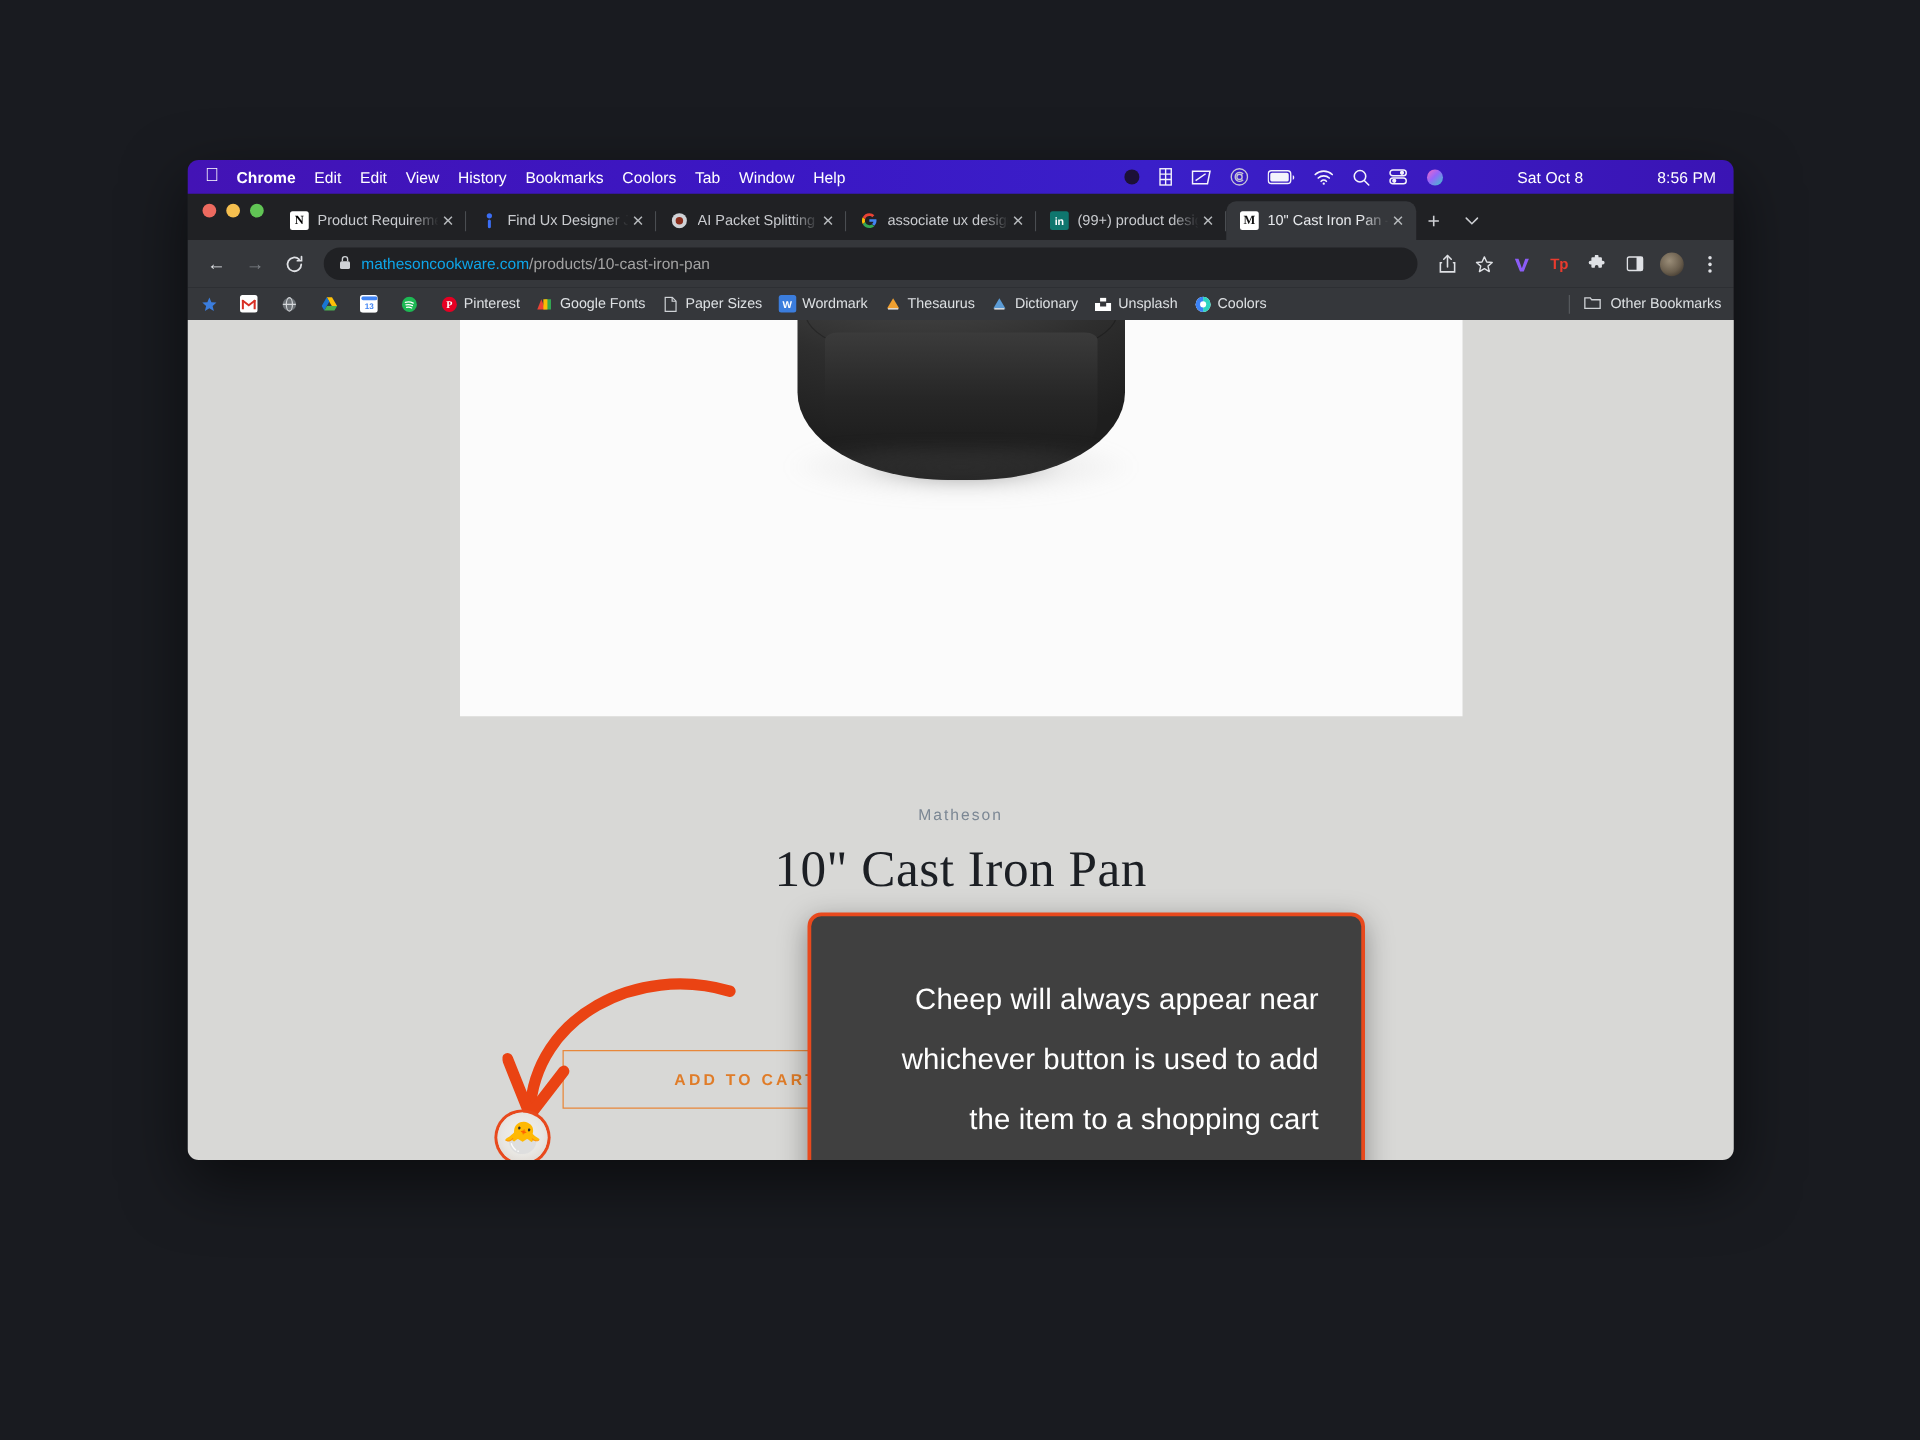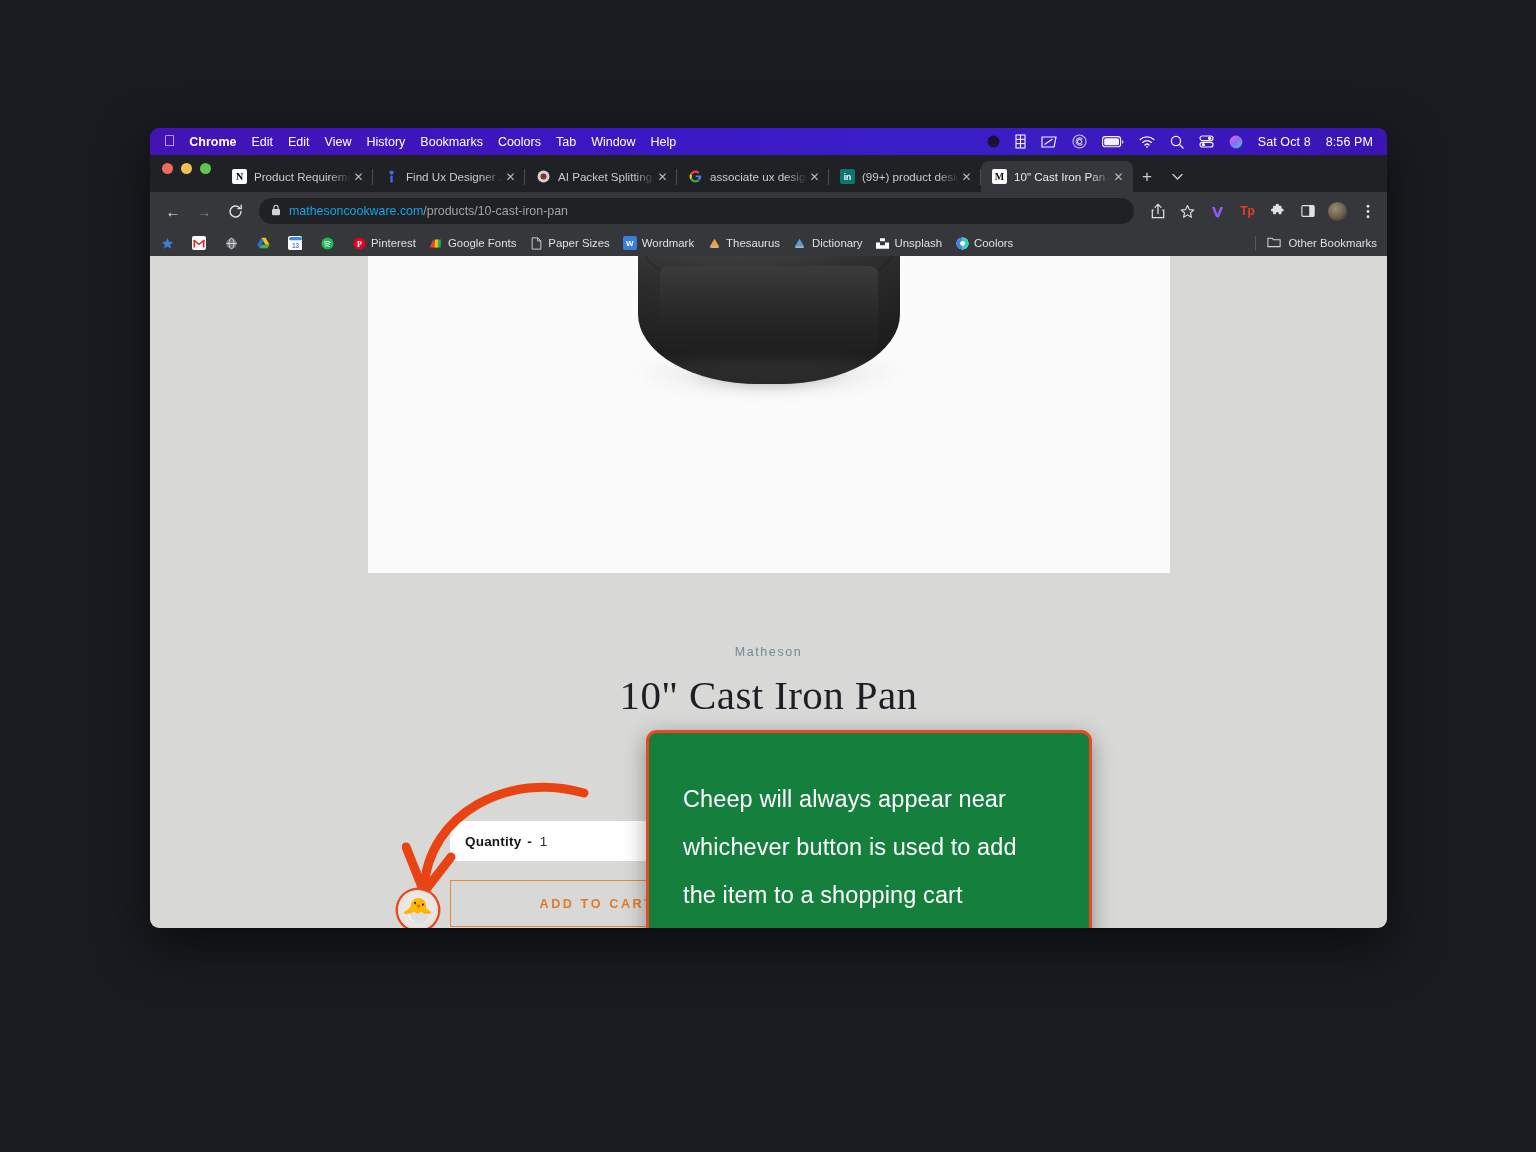--- a/index.html
+++ b/index.html
@@ -29,21 +29,21 @@
     color: #fff;
     font-size: 12.5px;
     padding-left: 14px;
     z-index: 30;
   }
   #menubar .apple { font-size: 15px; margin-right: 14px; line-height: 1; position: relative; top: -1px;}
   #menubar .mi { margin-right: 15px; white-space: nowrap; }
   #menubar .mi.bold { font-weight: bold; }
   #menubar .spacer { flex: 1; }
   #menubar .status { display: flex; align-items: center; gap: 15px; padding-right: 14px; }
-  #menubar .status .clock { font-size: 12.5px; letter-spacing: .1px; }
+  #menubar .status .clock { font-size: 12.5px; letter-spacing: .1px; margin-left: 44px; }
   .sicon { display: inline-flex; align-items: center; justify-content: center; opacity: .95; }
 
   
   #tabstrip {
     position: absolute; left: 0; top: 27px;
     width: 1237px; height: 37px;
     background: #202124;
     display: flex; align-items: flex-end;
     padding-left: 12px;
   }
@@ -212,25 +212,26 @@
     background: radial-gradient(circle at 50% 45%, #f0f0ee 0%, #e8e6e2 55%, #d8cfc8 100%);
     box-shadow: 0 0 0 2.5px #e8491d;
     display: flex; align-items: center; justify-content: center;
     font-size: 25px; line-height: 1;
   }
 
   
   #callout {
     position: absolute; left: 496px; top: 474px;
     width: 446px; height: 262px;
-    background: #15803d;
+    background: #404040;
     border: 3px solid #e8491d;
     border-radius: 11px;
     box-shadow: 0 6px 22px rgba(0,0,0,.35);
     padding: 42px 34px 0 34px;
+    text-align: right;
   }
   #callout-text {
     color: #fff; font-size: 23.5px; line-height: 48px; letter-spacing: .1px;
   }
 </style>
 </head>
 <body>
 
 <div id="browser-window">
 
@@ -599,25 +600,20 @@
         <div class="ring"></div>
         <div class="base"></div>
         <div class="shadow"></div>
       </div>
     </div>
 
     <div id="vendor">Matheson</div>
     <h1 id="product-title">10" Cast Iron Pan</h1>
 
     <div id="buy-col">
-      <div id="qty-box">
-        <span class="qlabel">Quantity</span>
-        <span class="qminus">-</span>
-        <span class="qval">1</span>
-      </div>
       <div id="atc">ADD TO CART</div>
 
     </div>
 
     <svg id="arrow" viewBox="0 0 230 150" fill="none">
       <path d="M22 128 C 26 52, 108 10, 182 32" stroke="#ea4313" stroke-width="9" stroke-linecap="round" fill="none"></path>
       <path d="M4 86 L22 131 L49 96" stroke="#ea4313" stroke-width="9" stroke-linecap="round" stroke-linejoin="round" fill="none"></path>
     </svg>
 
     <div id="cheep">

